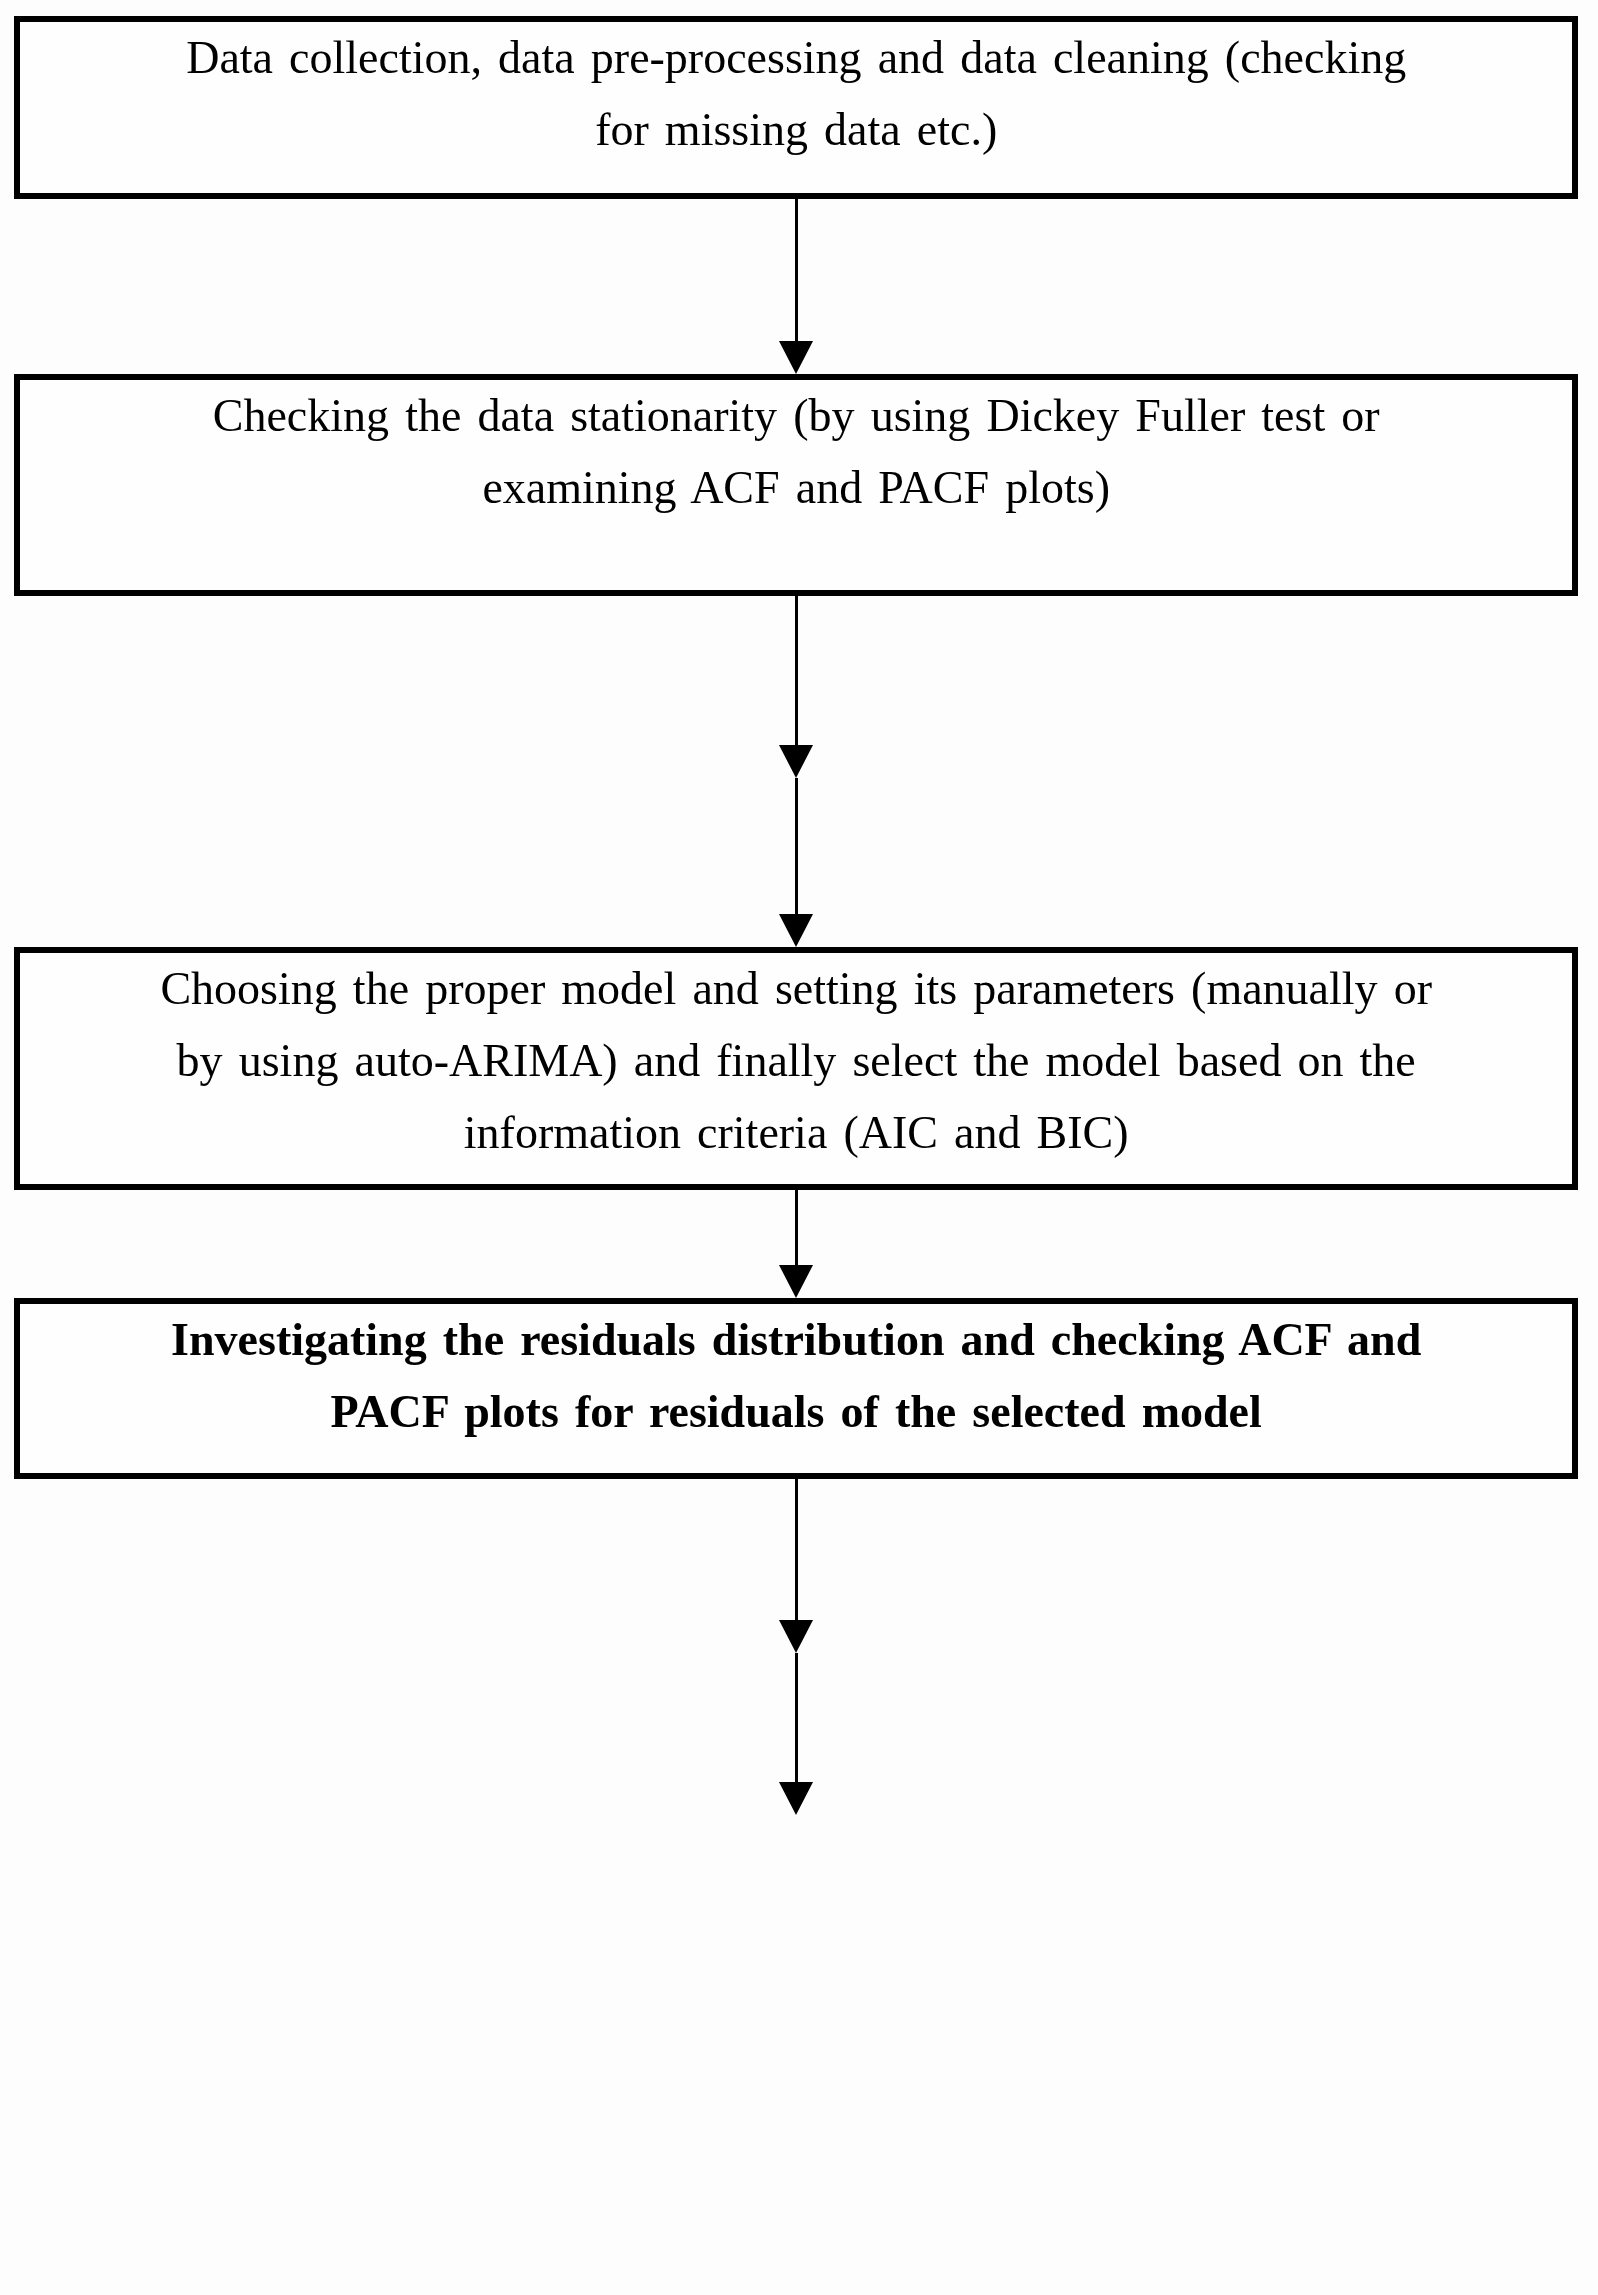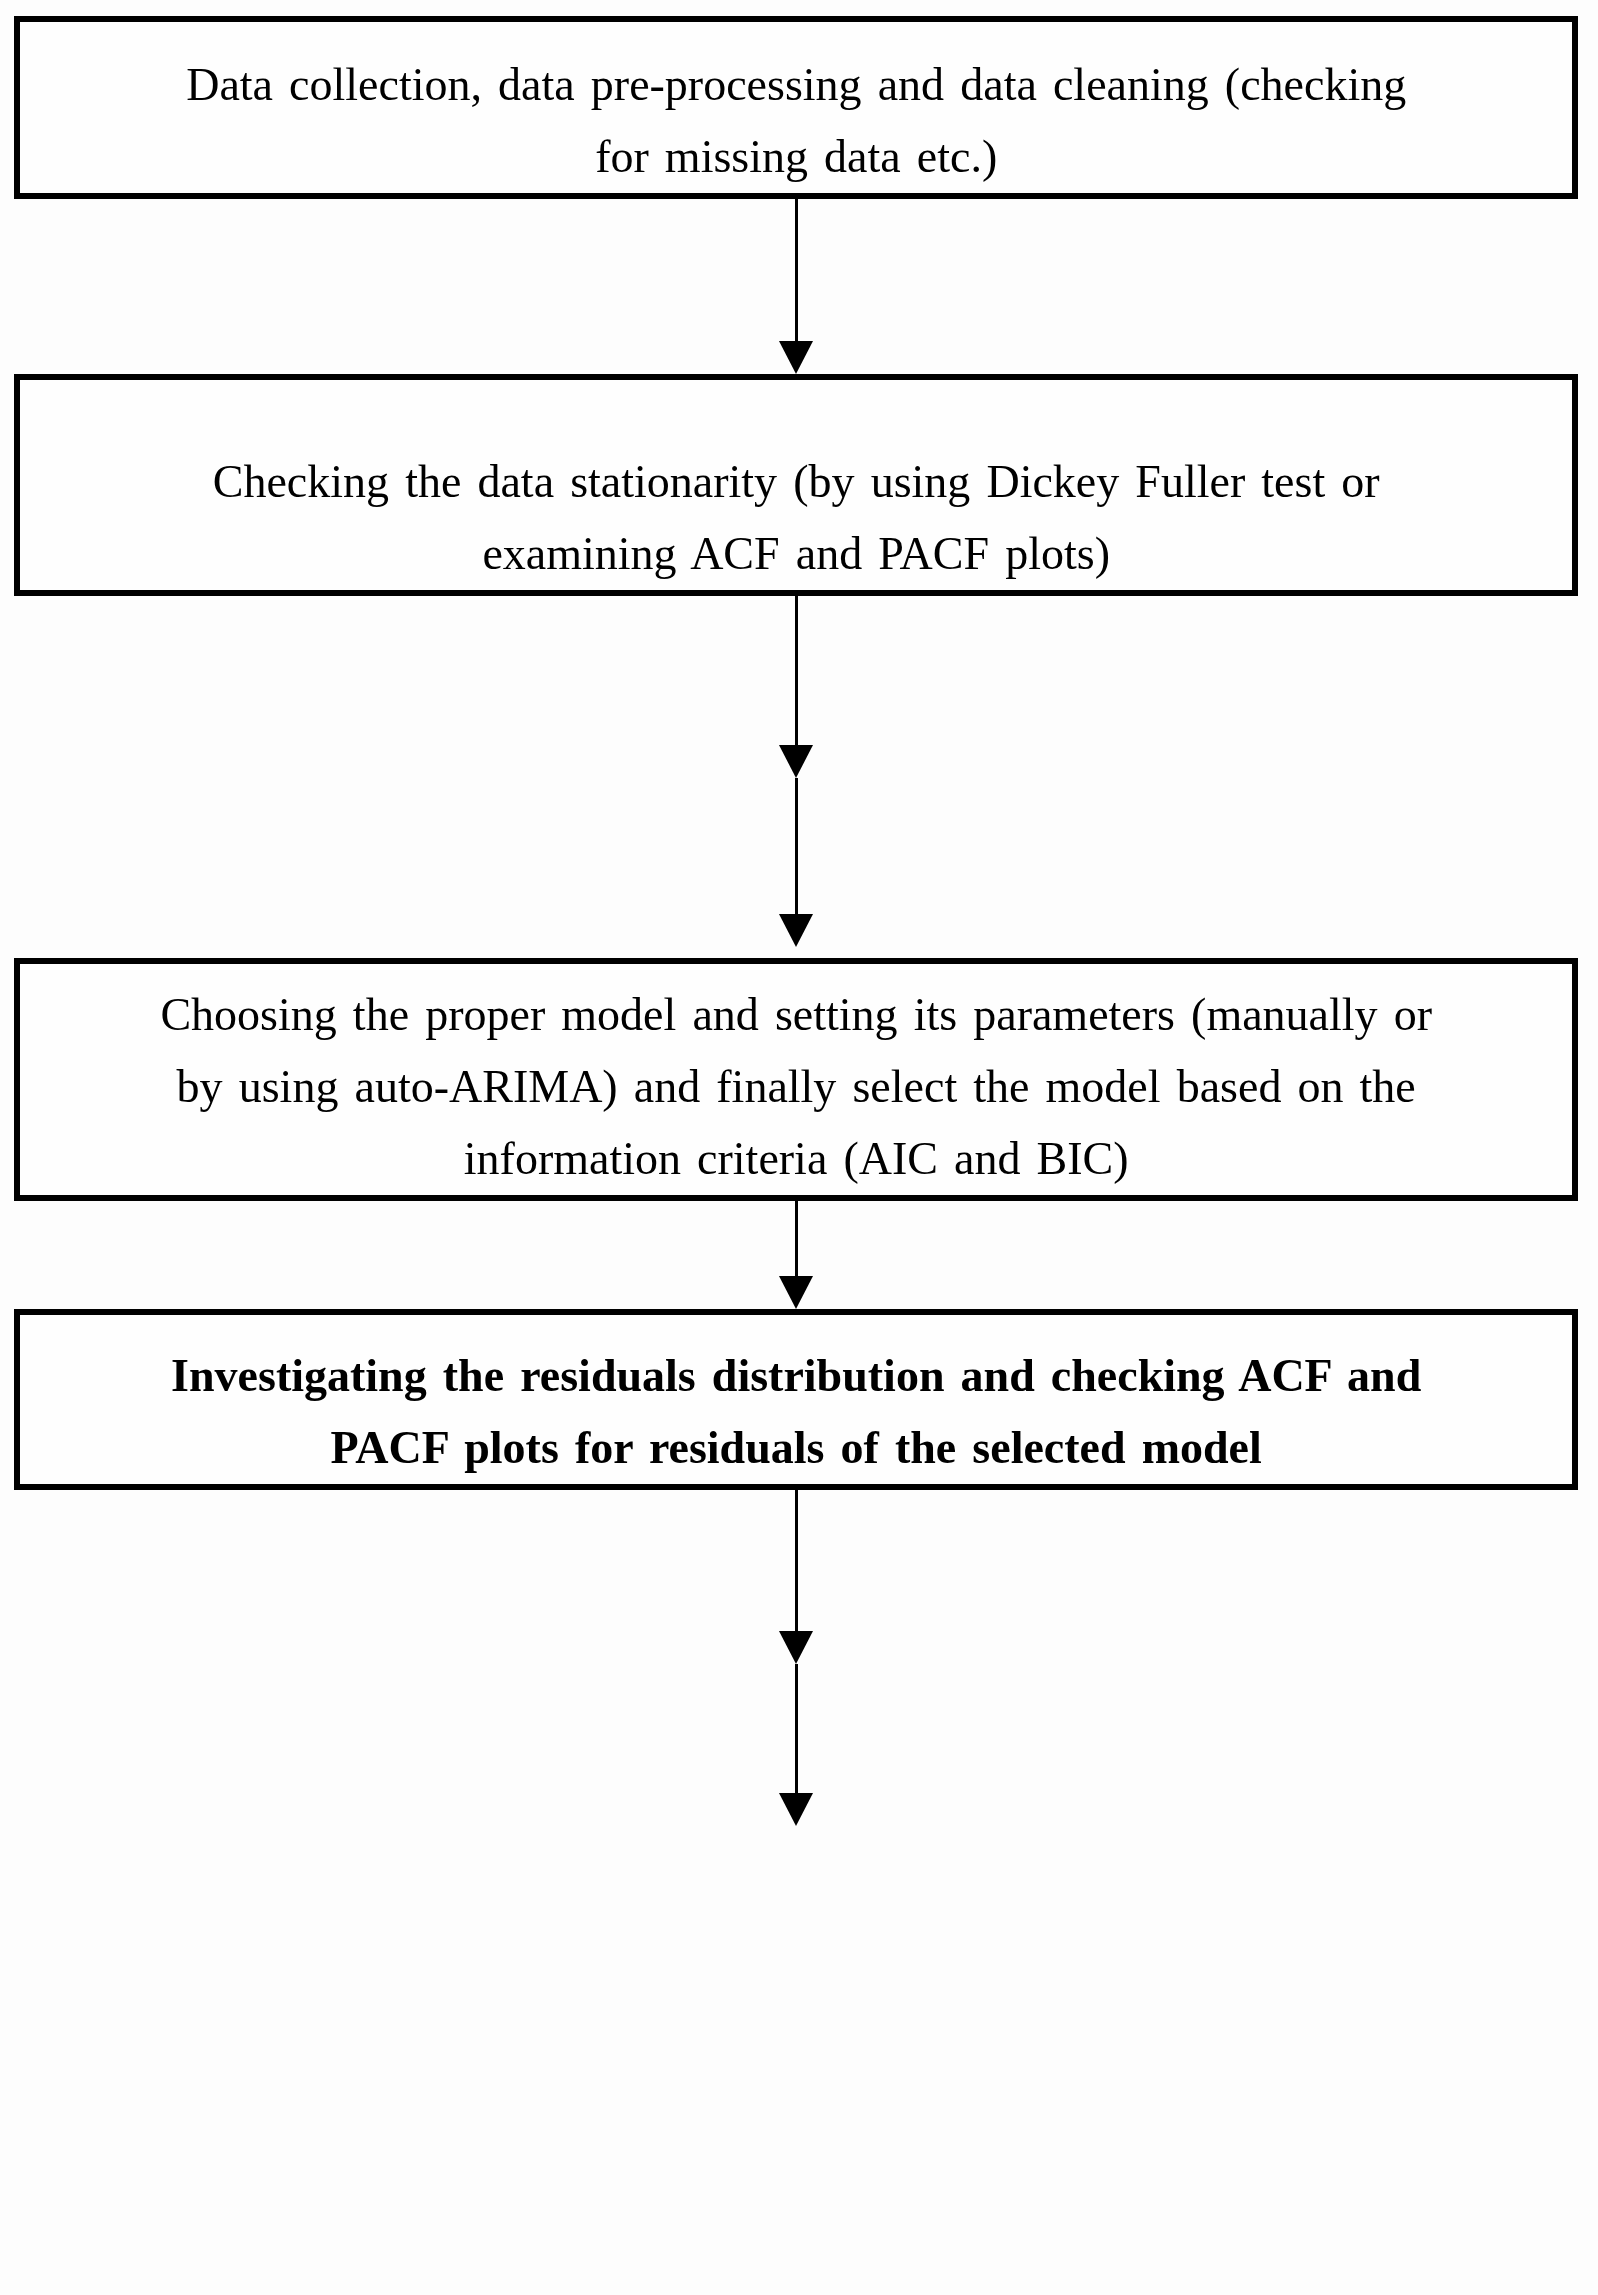--- a/index.html
+++ b/index.html
@@ -22,37 +22,37 @@
     padding: 16.3px 21px 22px 14.4px;
     display: flex;
     flex-direction: column;
     align-items: stretch;
   }
   .flow-box {
     box-sizing: border-box;
     border: 6.5px solid #000000;
     background: #fefefe;
     display: flex;
-    align-items: flex-end;
+    align-items: flex-start;
     justify-content: center;
     text-align: center;
     padding: 0 23.5px;
     flex: none;
   }
   .box-text {
     font-size: 46px;
     line-height: 72px;
     word-spacing: 0.10em;
     white-space: pre-line;
   }
   
   .b1 { height: 183px; }
   .b2 { height: 222px; }
   .b3 { height: 180px; }
-  .b4 { height: 243px; margin-top: 11px; }
+  .b4 { height: 243px; }
   .b5 { height: 181px; font-weight: bold; }
   .b6 { height: 182px; }
   .b7 { height: 135px; }
   
   .flow-arrow { position: relative; flex: none; }
   .g1 { height: 175px; }
   .g2 { height: 182px; }
   .g3 { height: 169px; }
   .g4 { height: 108px; }
   .g5 { height: 174px; }

